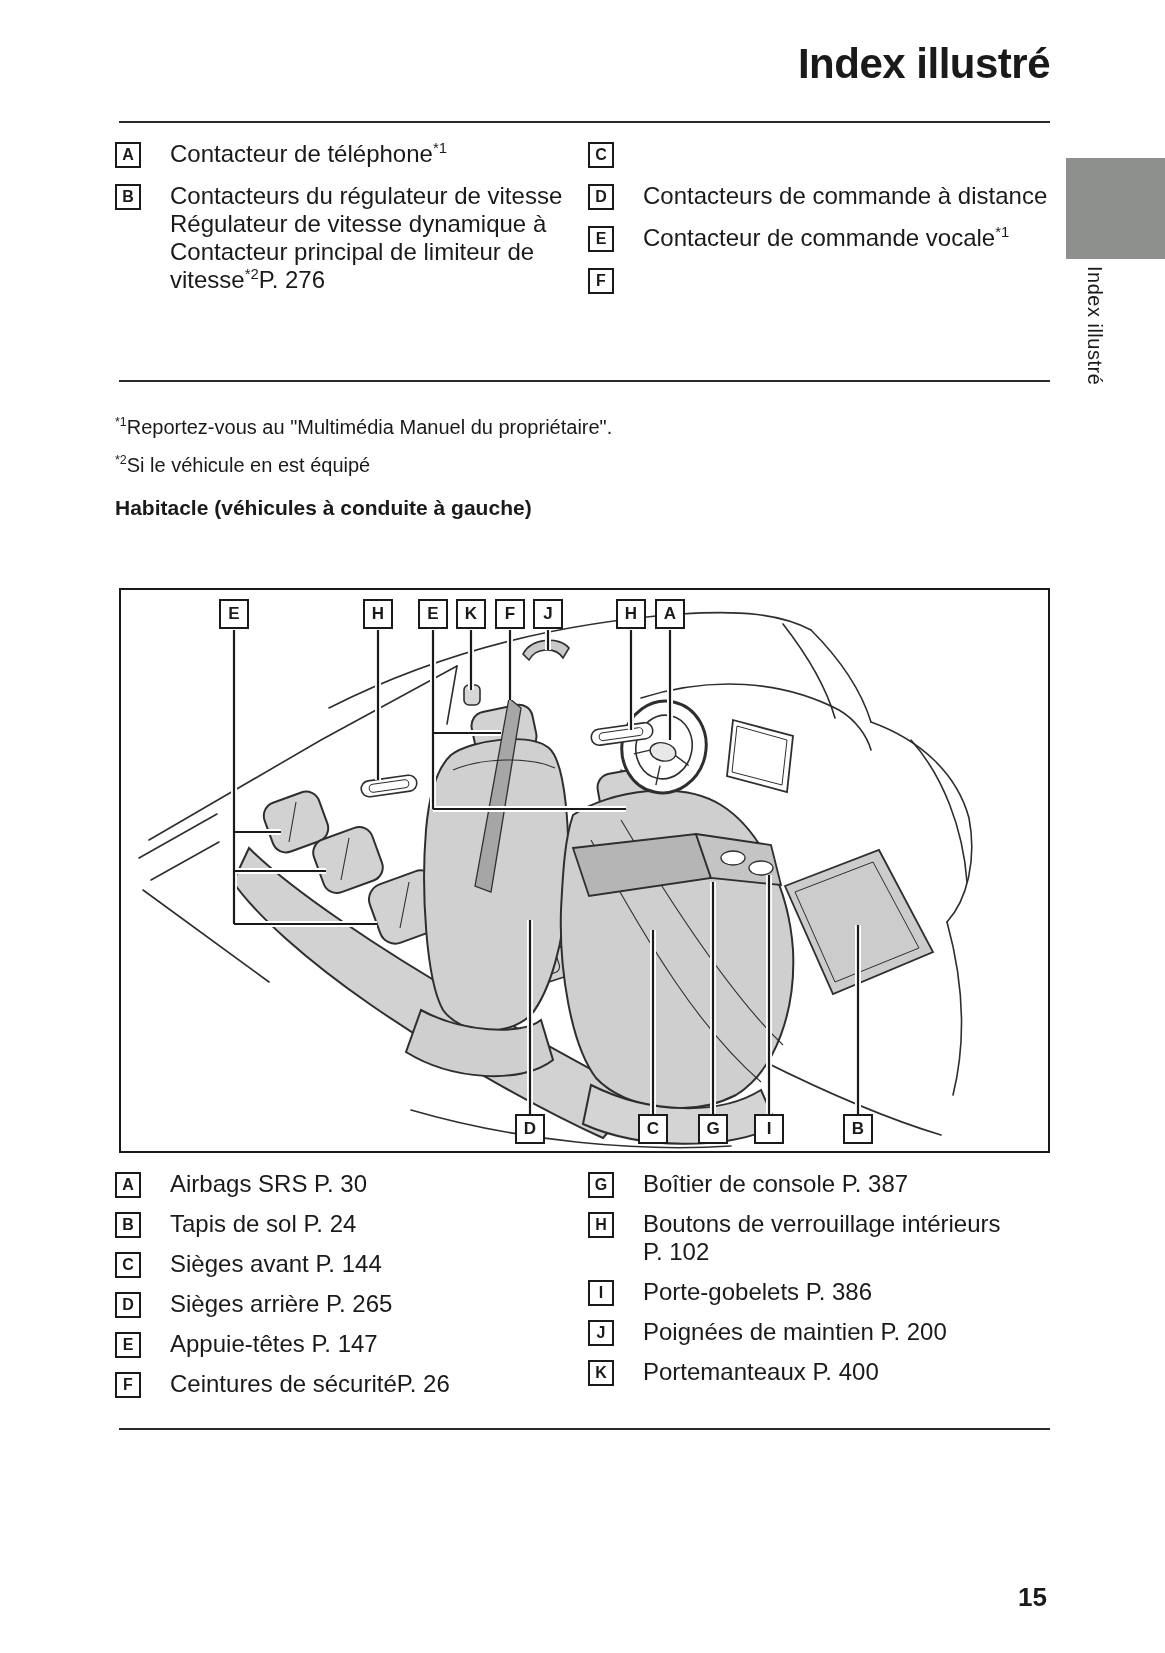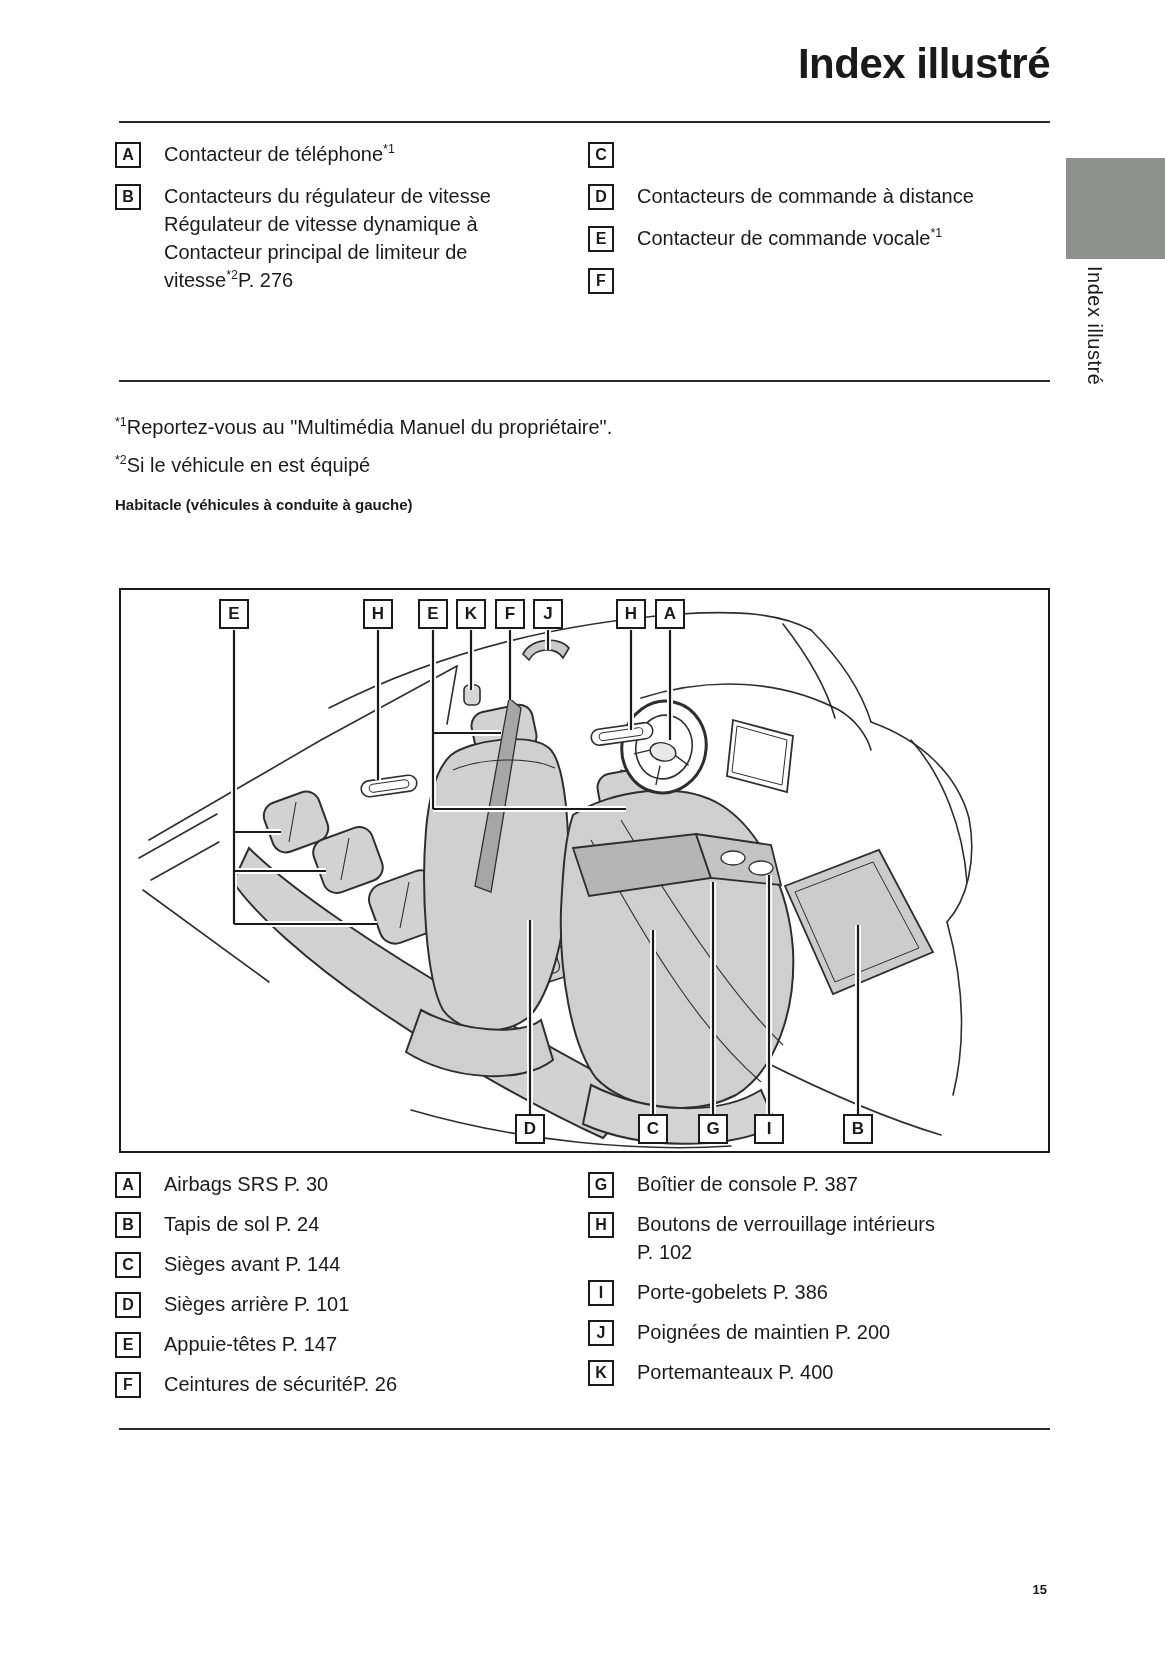--- a/index.html
+++ b/index.html
@@ -15,47 +15,47 @@
     font-size:42px;font-weight:700;letter-spacing:-0.5px;
   }
   .rule{left:119px;width:931px;height:2px;background:#2a2a2a;}
   
   .kbox{
     display:inline-flex;align-items:center;justify-content:center;
     width:26px;height:26px;border:2px solid #1a1a1a;box-sizing:border-box;
     font-size:16px;font-weight:700;flex:0 0 26px;margin-top:2px;background:#fff;
   }
   .item{display:flex;margin-bottom:14px;}
-  .itext{margin-left:23px;font-size:20px;line-height:28px;}
+  .itext{margin-left:29px;font-size:24px;line-height:28px;}
   sup{font-size:0.62em;line-height:0;}
   .col{position:absolute;}
   #top-left-col{left:115px;top:140px;width:470px;}
   #top-right-col{left:588px;top:140px;width:462px;}
   
   .footnote{left:115px;font-size:20px;line-height:26px;}
-  #section-heading{left:115px;top:496px;font-size:15px;font-weight:700;}
+  #section-heading{left:115px;top:496px;font-size:21px;font-weight:700;}
   
   #figure{left:119px;top:588px;width:931px;height:565px;border:2px solid #1a1a1a;box-sizing:border-box;background:#fff;}
   #figure svg{position:absolute;left:0;top:0;}
   .figlabel{
     position:absolute;width:30px;height:30px;border:2px solid #1a1a1a;box-sizing:border-box;
     background:#fff;display:flex;align-items:center;justify-content:center;
     font-size:17px;font-weight:700;z-index:3;
   }
   
   #bot-left-col{left:115px;top:1170px;width:470px;}
   #bot-right-col{left:588px;top:1170px;width:462px;}
   #bot-left-col .item,#bot-right-col .item{margin-bottom:12px;}
   
   #side-tab-block{left:1066px;top:158px;width:99px;height:101px;}
   #side-tab-label{
     left:1066px;top:266px;width:40px;height:190px;
     writing-mode:vertical-rl;font-size:20px;letter-spacing:0.5px;color:#1a1a1a;
   }
-  #page-number{left:900px;top:1582px;width:147px;text-align:right;font-size:13px;font-weight:700;}
+  #page-number{left:900px;top:1582px;width:147px;text-align:right;font-size:26px;font-weight:700;}
 </style>
 </head>
 <body>
 
 <div class="abs" id="page-title">Index illustré</div>
 <div class="abs rule" style="top:121px;"></div>
 
 <div class="col" id="top-left-col">
     <div class="item">
       <span class="kbox">A</span>
@@ -261,21 +261,21 @@
     </div>
     <div class="item">
       <span class="kbox">C</span>
       <div class="itext">
         <div class="line">Sièges avant P. 144</div>
       </div>
     </div>
     <div class="item">
       <span class="kbox">D</span>
       <div class="itext">
-        <div class="line">Sièges arrière P. 101</div>
+        <div class="line">Sièges arrière P. 265</div>
       </div>
     </div>
     <div class="item">
       <span class="kbox">E</span>
       <div class="itext">
         <div class="line">Appuie-têtes P. 147</div>
       </div>
     </div>
     <div class="item">
       <span class="kbox">F</span>

